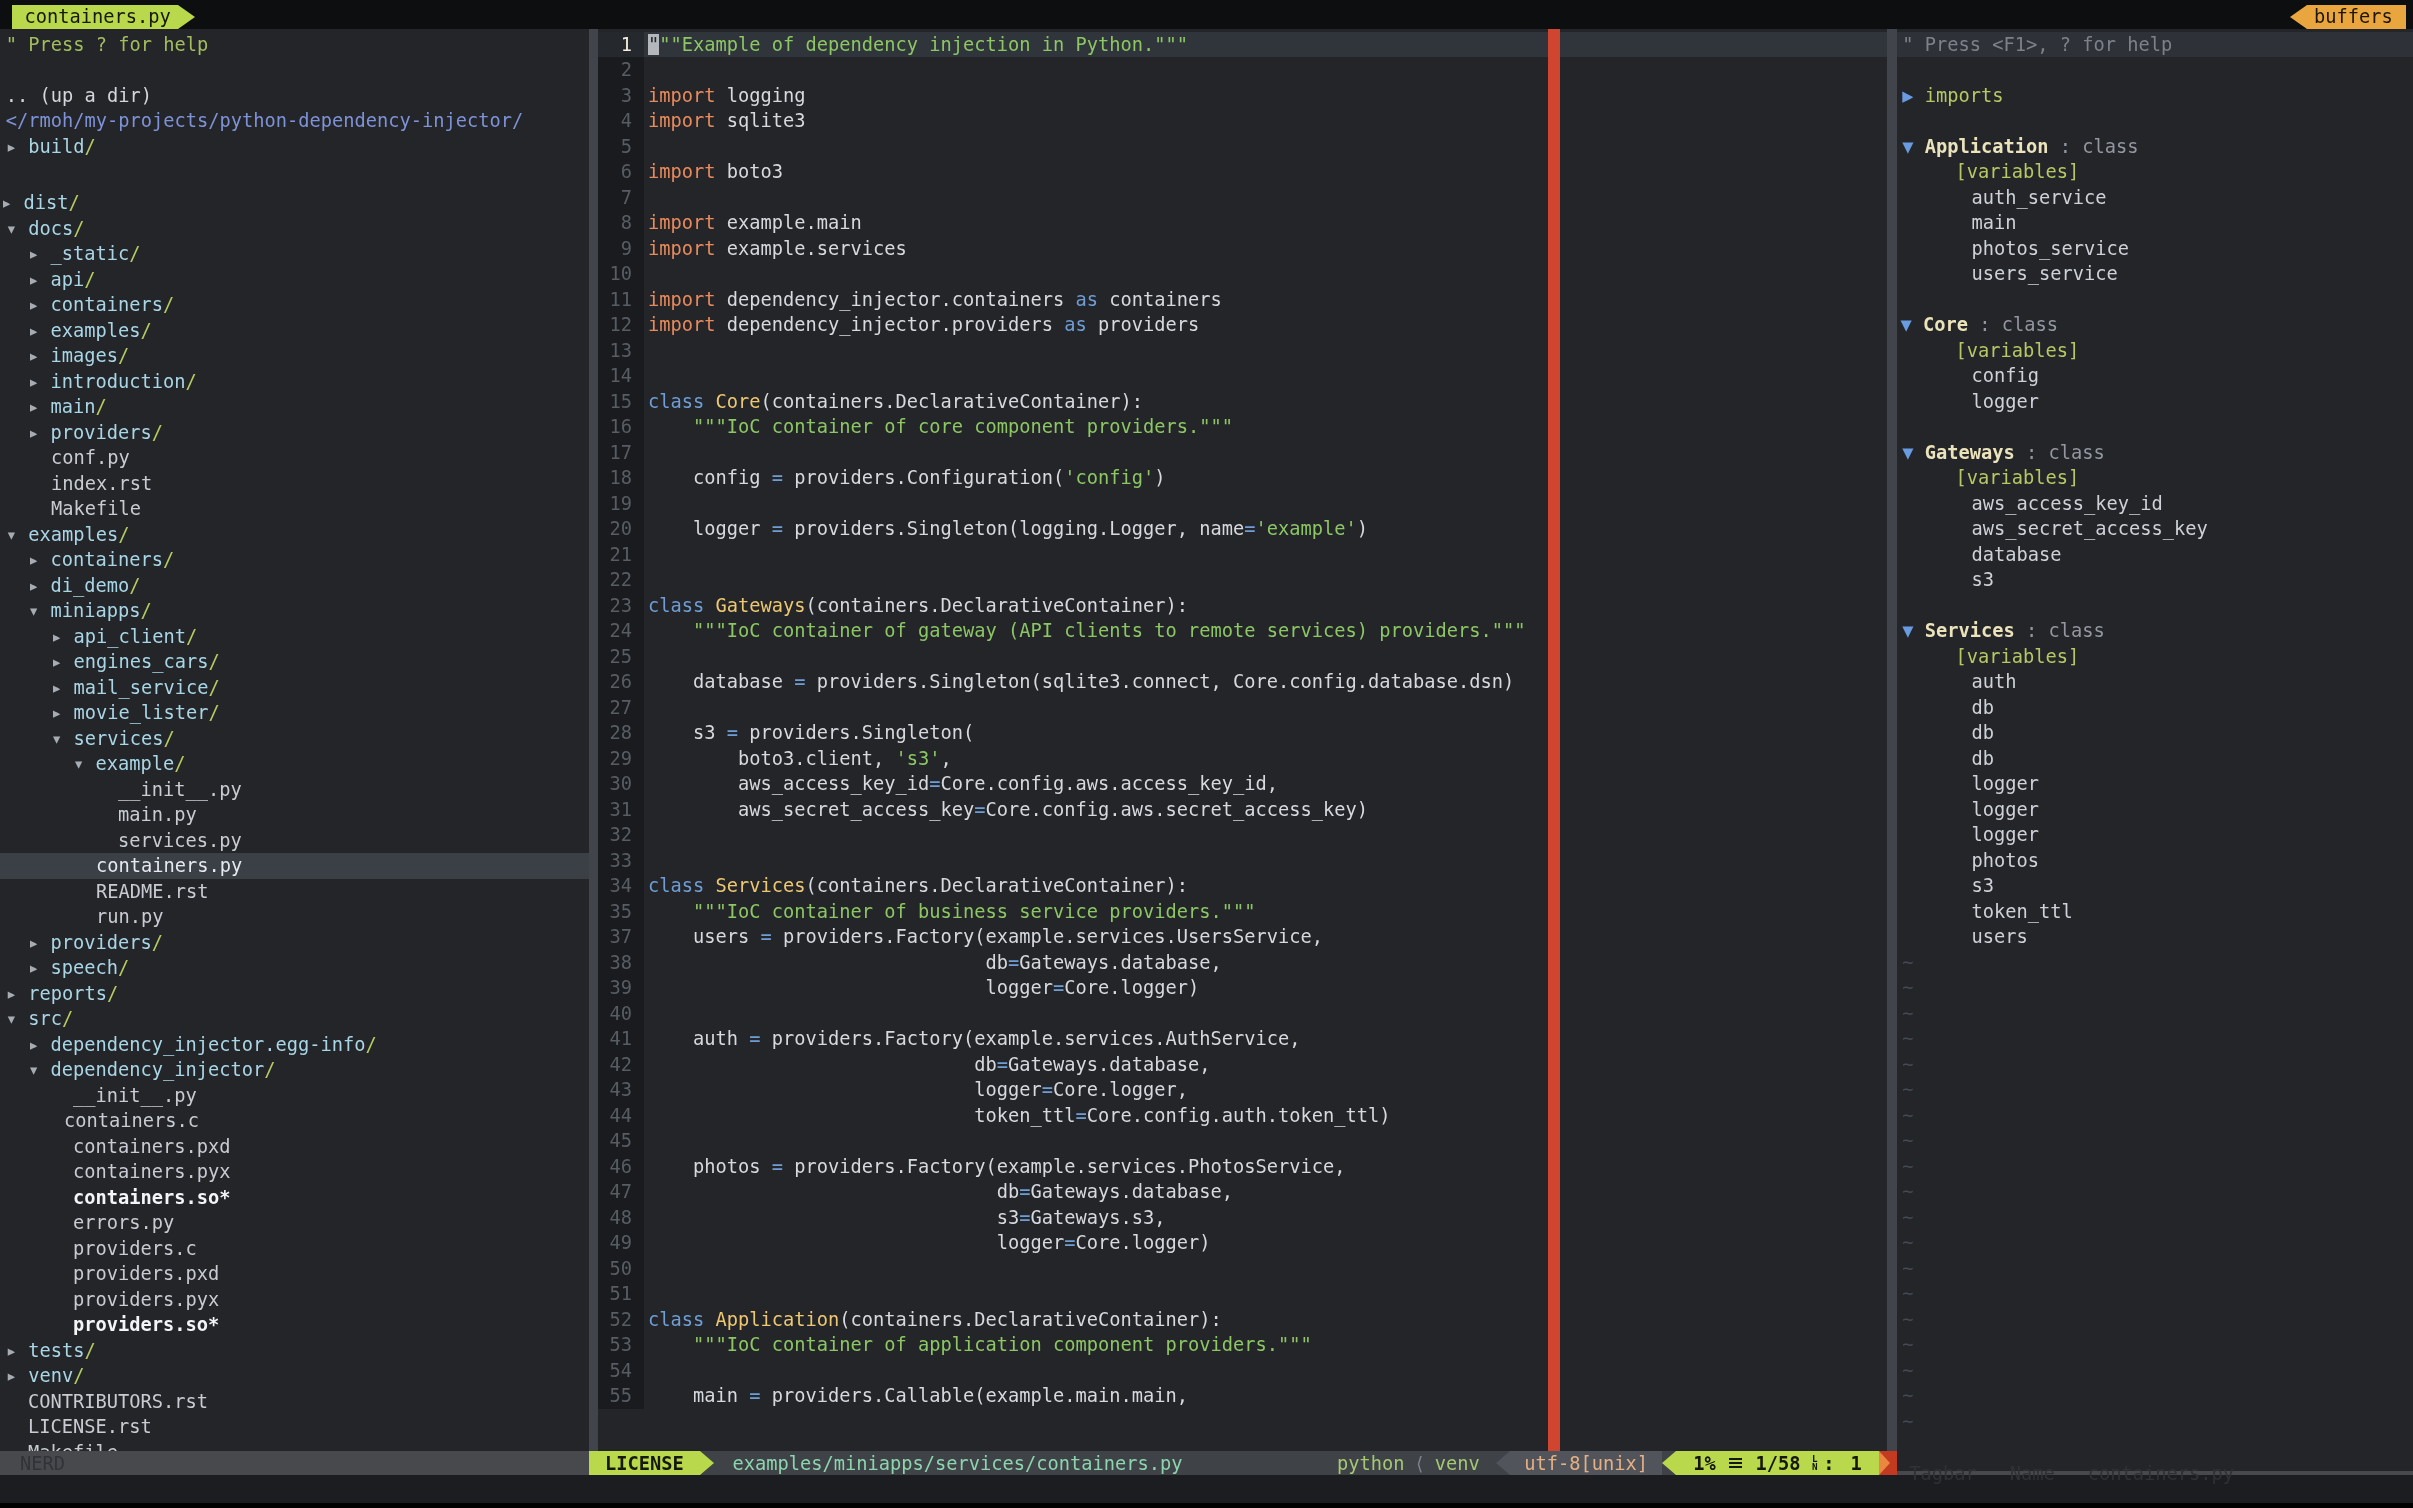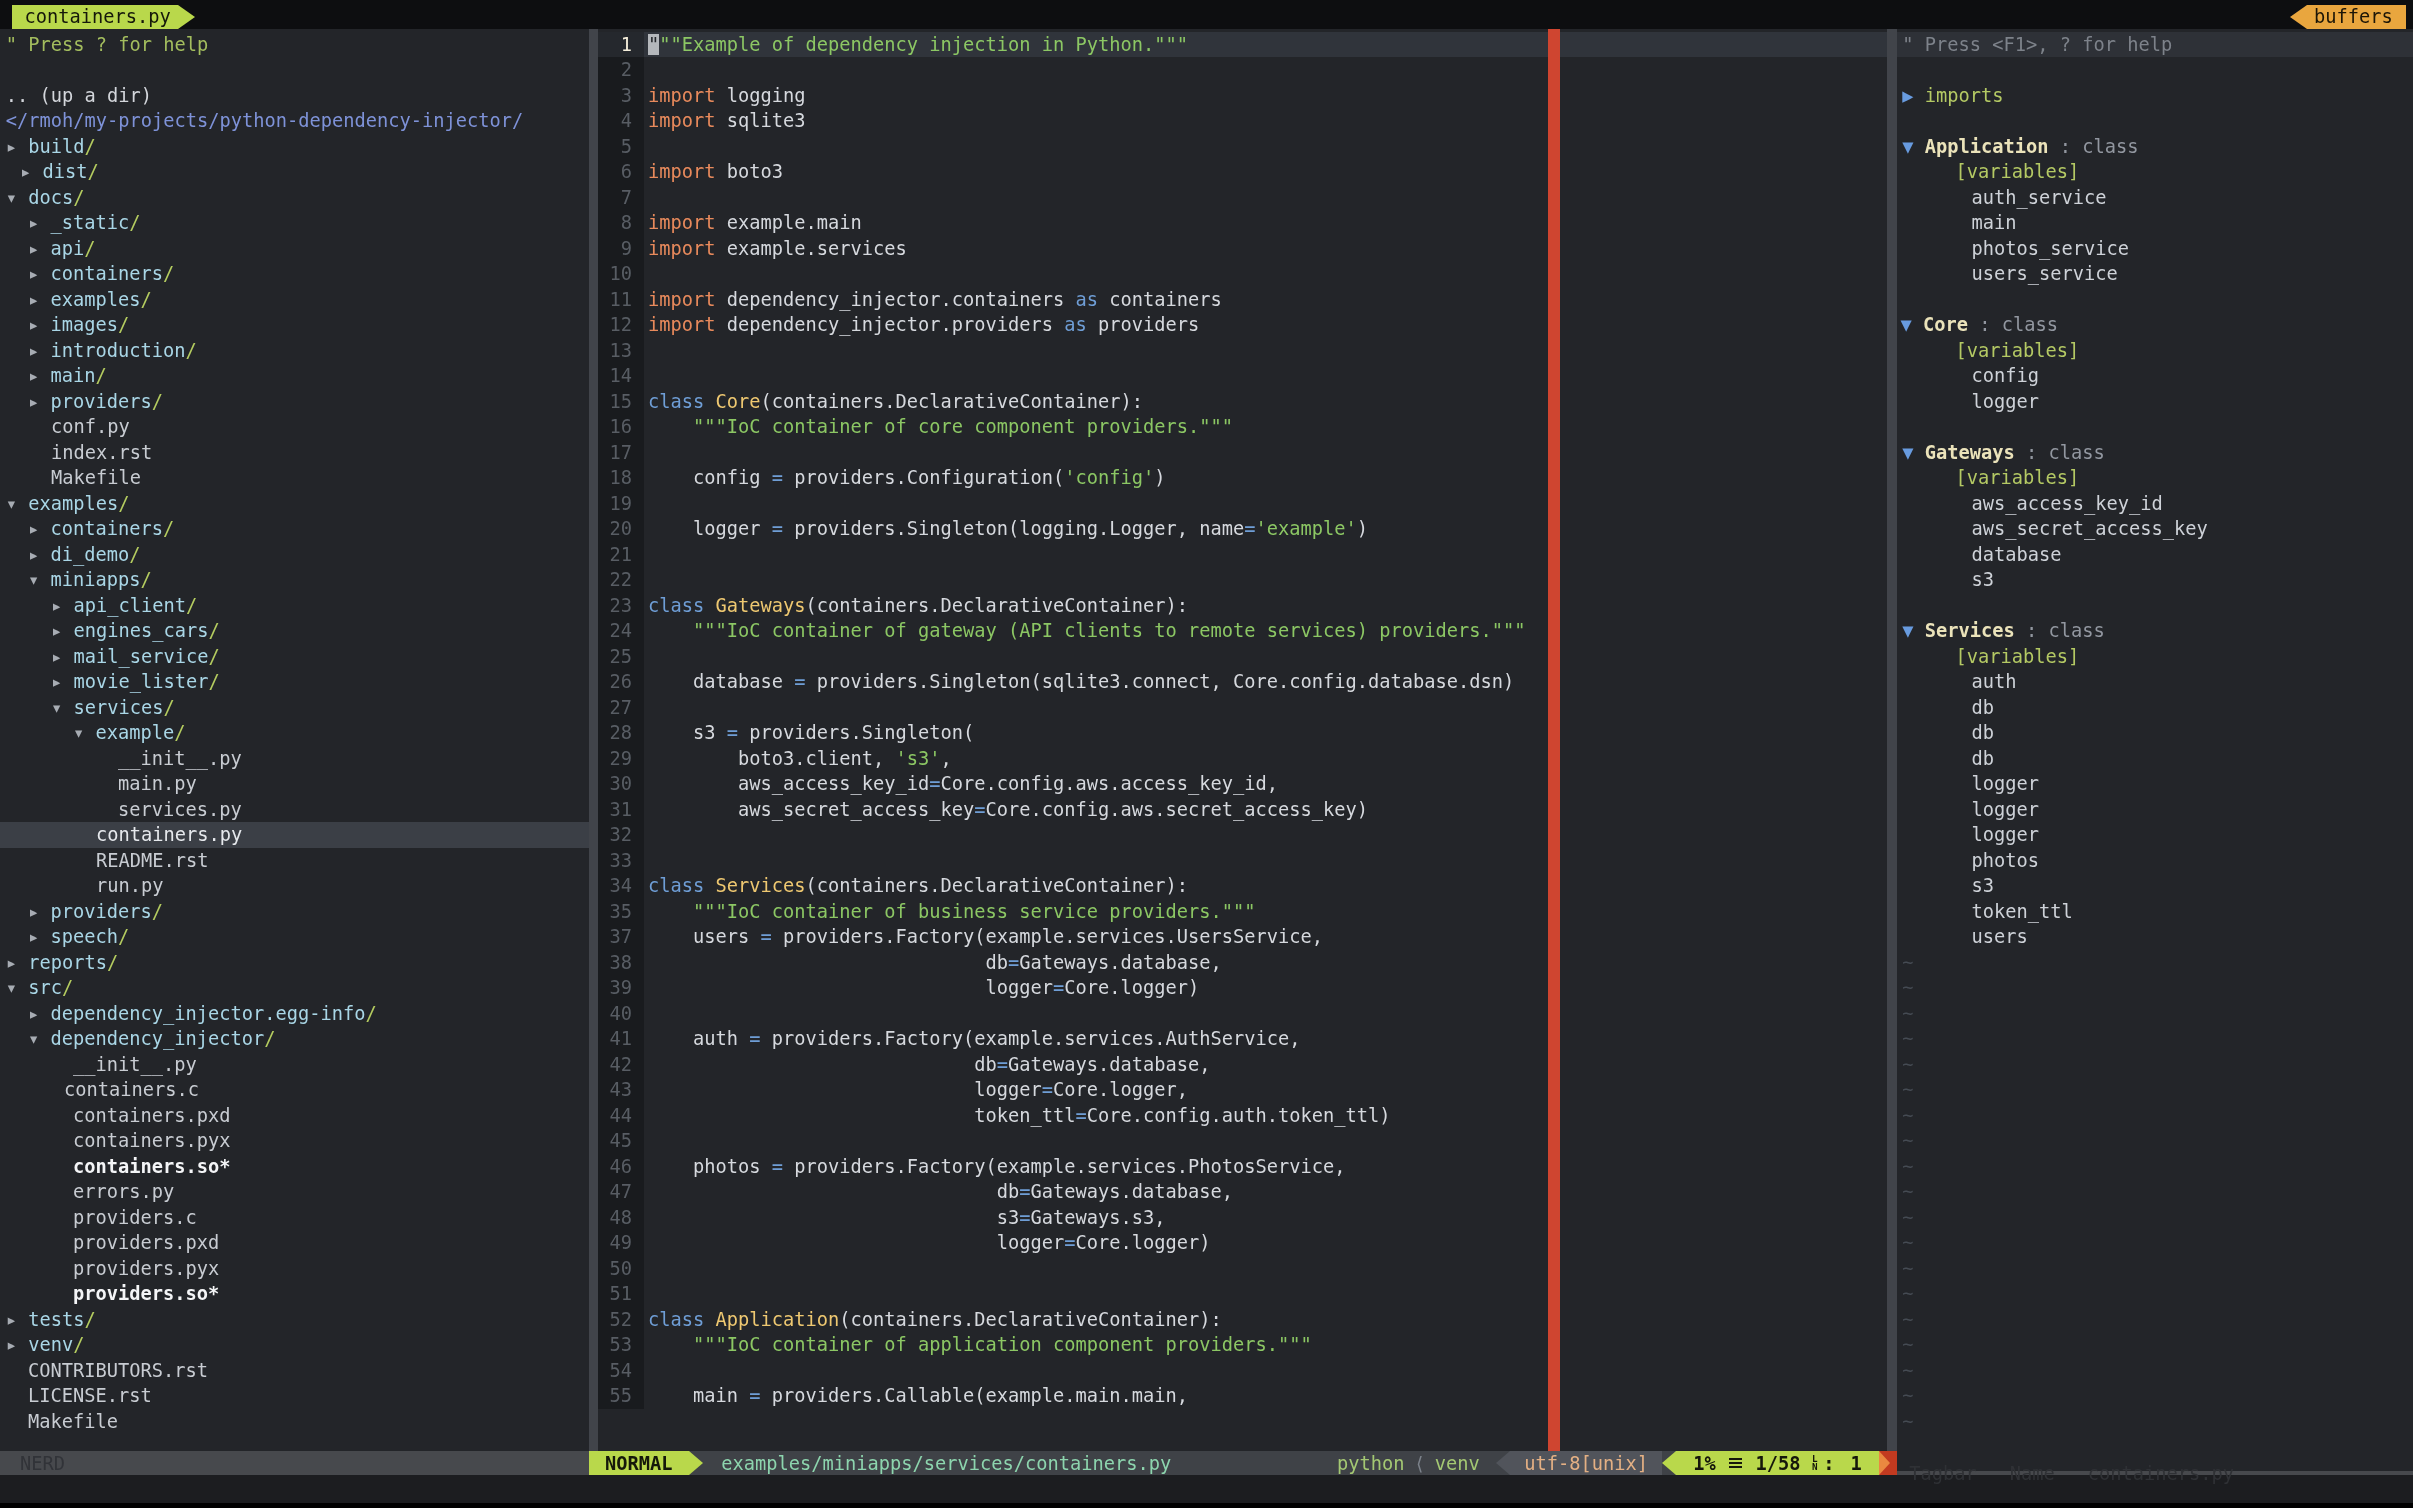--- a/index.html
+++ b/index.html
@@ -107,21 +107,21 @@
     </div>
   </div>
 
   <div class="main">
     <div class="nerdtree" id="nerdtree">
         <div class="trow nt-help" style="padding-left: 5.7px;"><span>" Press ? for help</span></div>
         <div class="trow"></div>
         <div class="trow nt-updir" style="padding-left: 5.7px;"><span>.. (up a dir)</span></div>
         <div class="trow nt-path" style="padding-left: 5.7px;"><span>&lt;/rmoh/my-projects/python-dependency-injector/</span></div>
         <div class="trow" style="padding-left: 5.7px;"><span class="nt-arrow">▸</span><span class="nt-dirname">build</span><span class="nt-slash">/</span></div>
-        <div class="trow" style="padding-left: 20px;"><span class="nt-arrow">▸</span><span class="nt-dirname">dist</span><span class="nt-slash">/</span></div>
+        <div class="trow" style="padding-left: 1px; margin-top: 31px;"><span class="nt-arrow">▸</span><span class="nt-dirname">dist</span><span class="nt-slash">/</span></div>
         <div class="trow" style="padding-left: 5.7px;"><span class="nt-arrow">▾</span><span class="nt-dirname">docs</span><span class="nt-slash">/</span></div>
         <div class="trow" style="padding-left: 28px;"><span class="nt-arrow">▸</span><span class="nt-dirname">_static</span><span class="nt-slash">/</span></div>
         <div class="trow" style="padding-left: 28px;"><span class="nt-arrow">▸</span><span class="nt-dirname">api</span><span class="nt-slash">/</span></div>
         <div class="trow" style="padding-left: 28px;"><span class="nt-arrow">▸</span><span class="nt-dirname">containers</span><span class="nt-slash">/</span></div>
         <div class="trow" style="padding-left: 28px;"><span class="nt-arrow">▸</span><span class="nt-dirname">examples</span><span class="nt-slash">/</span></div>
         <div class="trow" style="padding-left: 28px;"><span class="nt-arrow">▸</span><span class="nt-dirname">images</span><span class="nt-slash">/</span></div>
         <div class="trow" style="padding-left: 28px;"><span class="nt-arrow">▸</span><span class="nt-dirname">introduction</span><span class="nt-slash">/</span></div>
         <div class="trow" style="padding-left: 28px;"><span class="nt-arrow">▸</span><span class="nt-dirname">main</span><span class="nt-slash">/</span></div>
         <div class="trow" style="padding-left: 28px;"><span class="nt-arrow">▸</span><span class="nt-dirname">providers</span><span class="nt-slash">/</span></div>
         <div class="trow" style="padding-left: 51px;"><span class="nt-file">conf.py</span></div>
@@ -446,21 +446,21 @@
         <div class="trow" style="padding-left: 5.7px;"><span class="tb-tilde">~</span></div>
       </div>
   </div>
 
   <div class="statusrow">
     <div class="st-nerd">
       <span>NERD</span>
     </div>
     <div class="st-main">
       <div class="seg-mode">
-          <span>NORMAL</span>
+          <span>LICENSE</span>
         </div>
       <div class="chev-mode"></div>
       <div class="seg-path">examples/miniapps/services/containers.py</div>
       <div class="st-fill"></div>
       <span class="st-ft">python</span>
       <span class="st-angle">⟨</span>
       <span class="st-venv">venv</span>
       <div class="tri-into-enc"></div>
       <div class="seg-enc">
           <span>utf-8[unix]</span>

